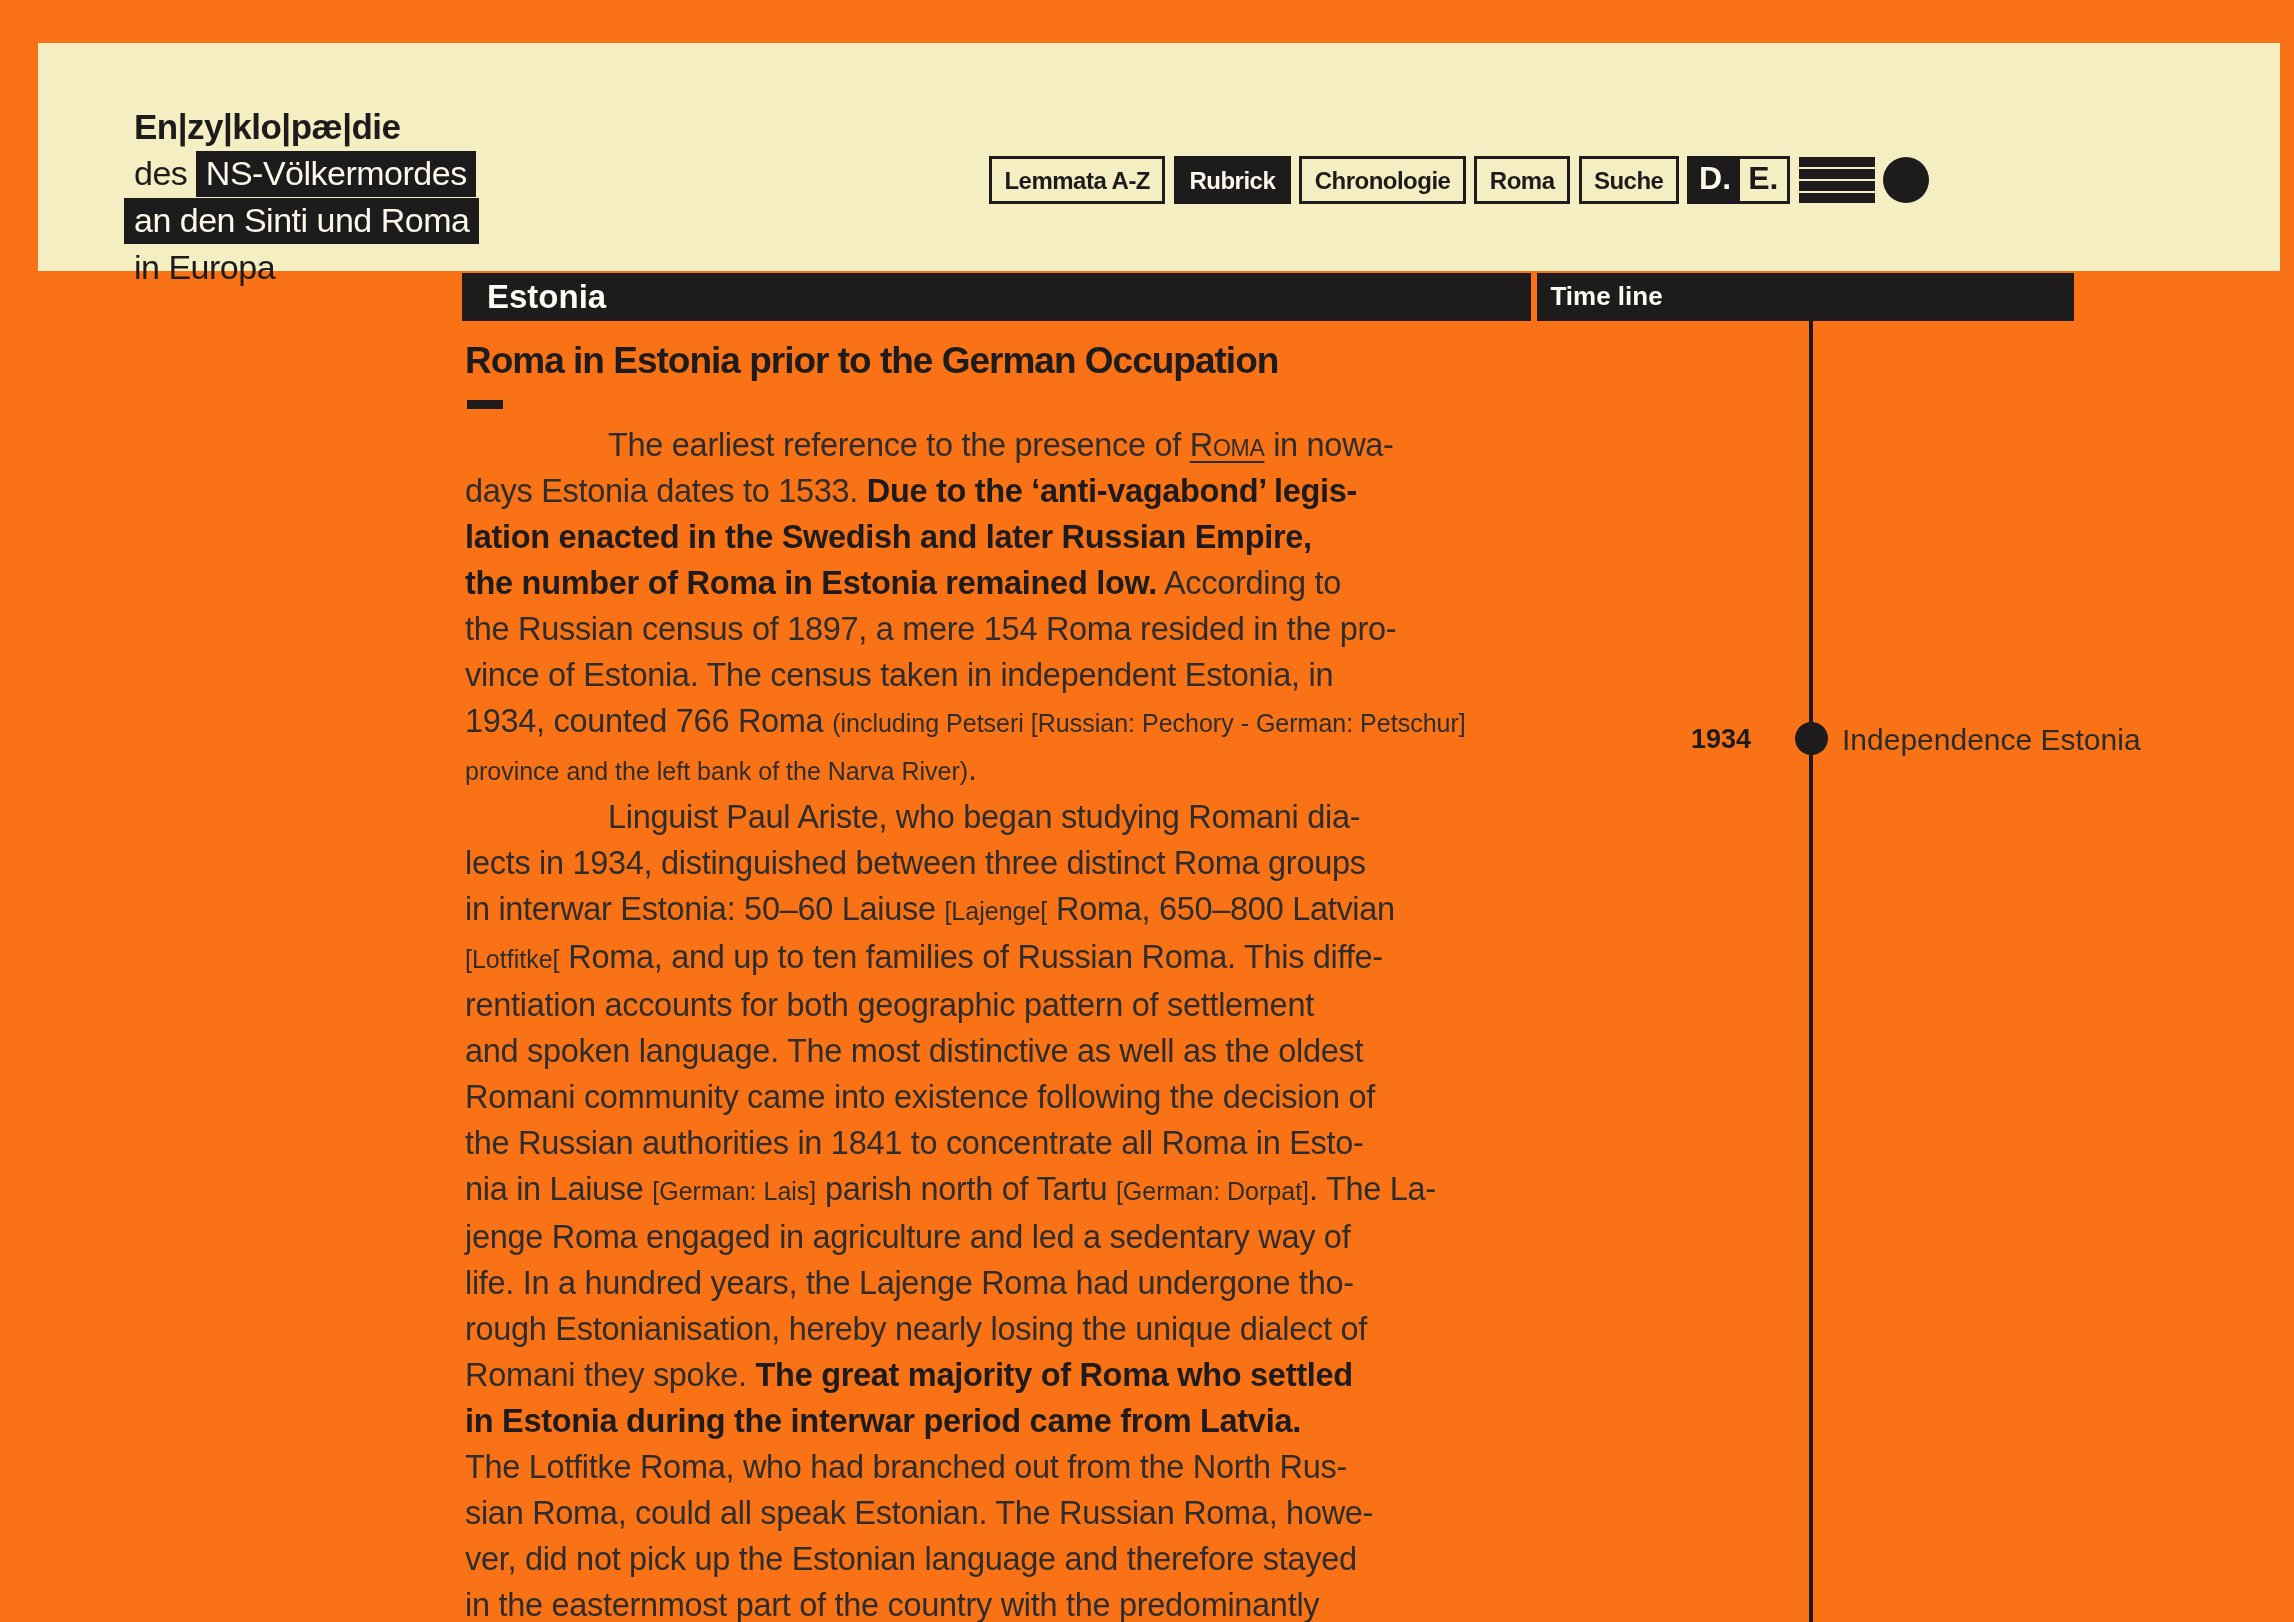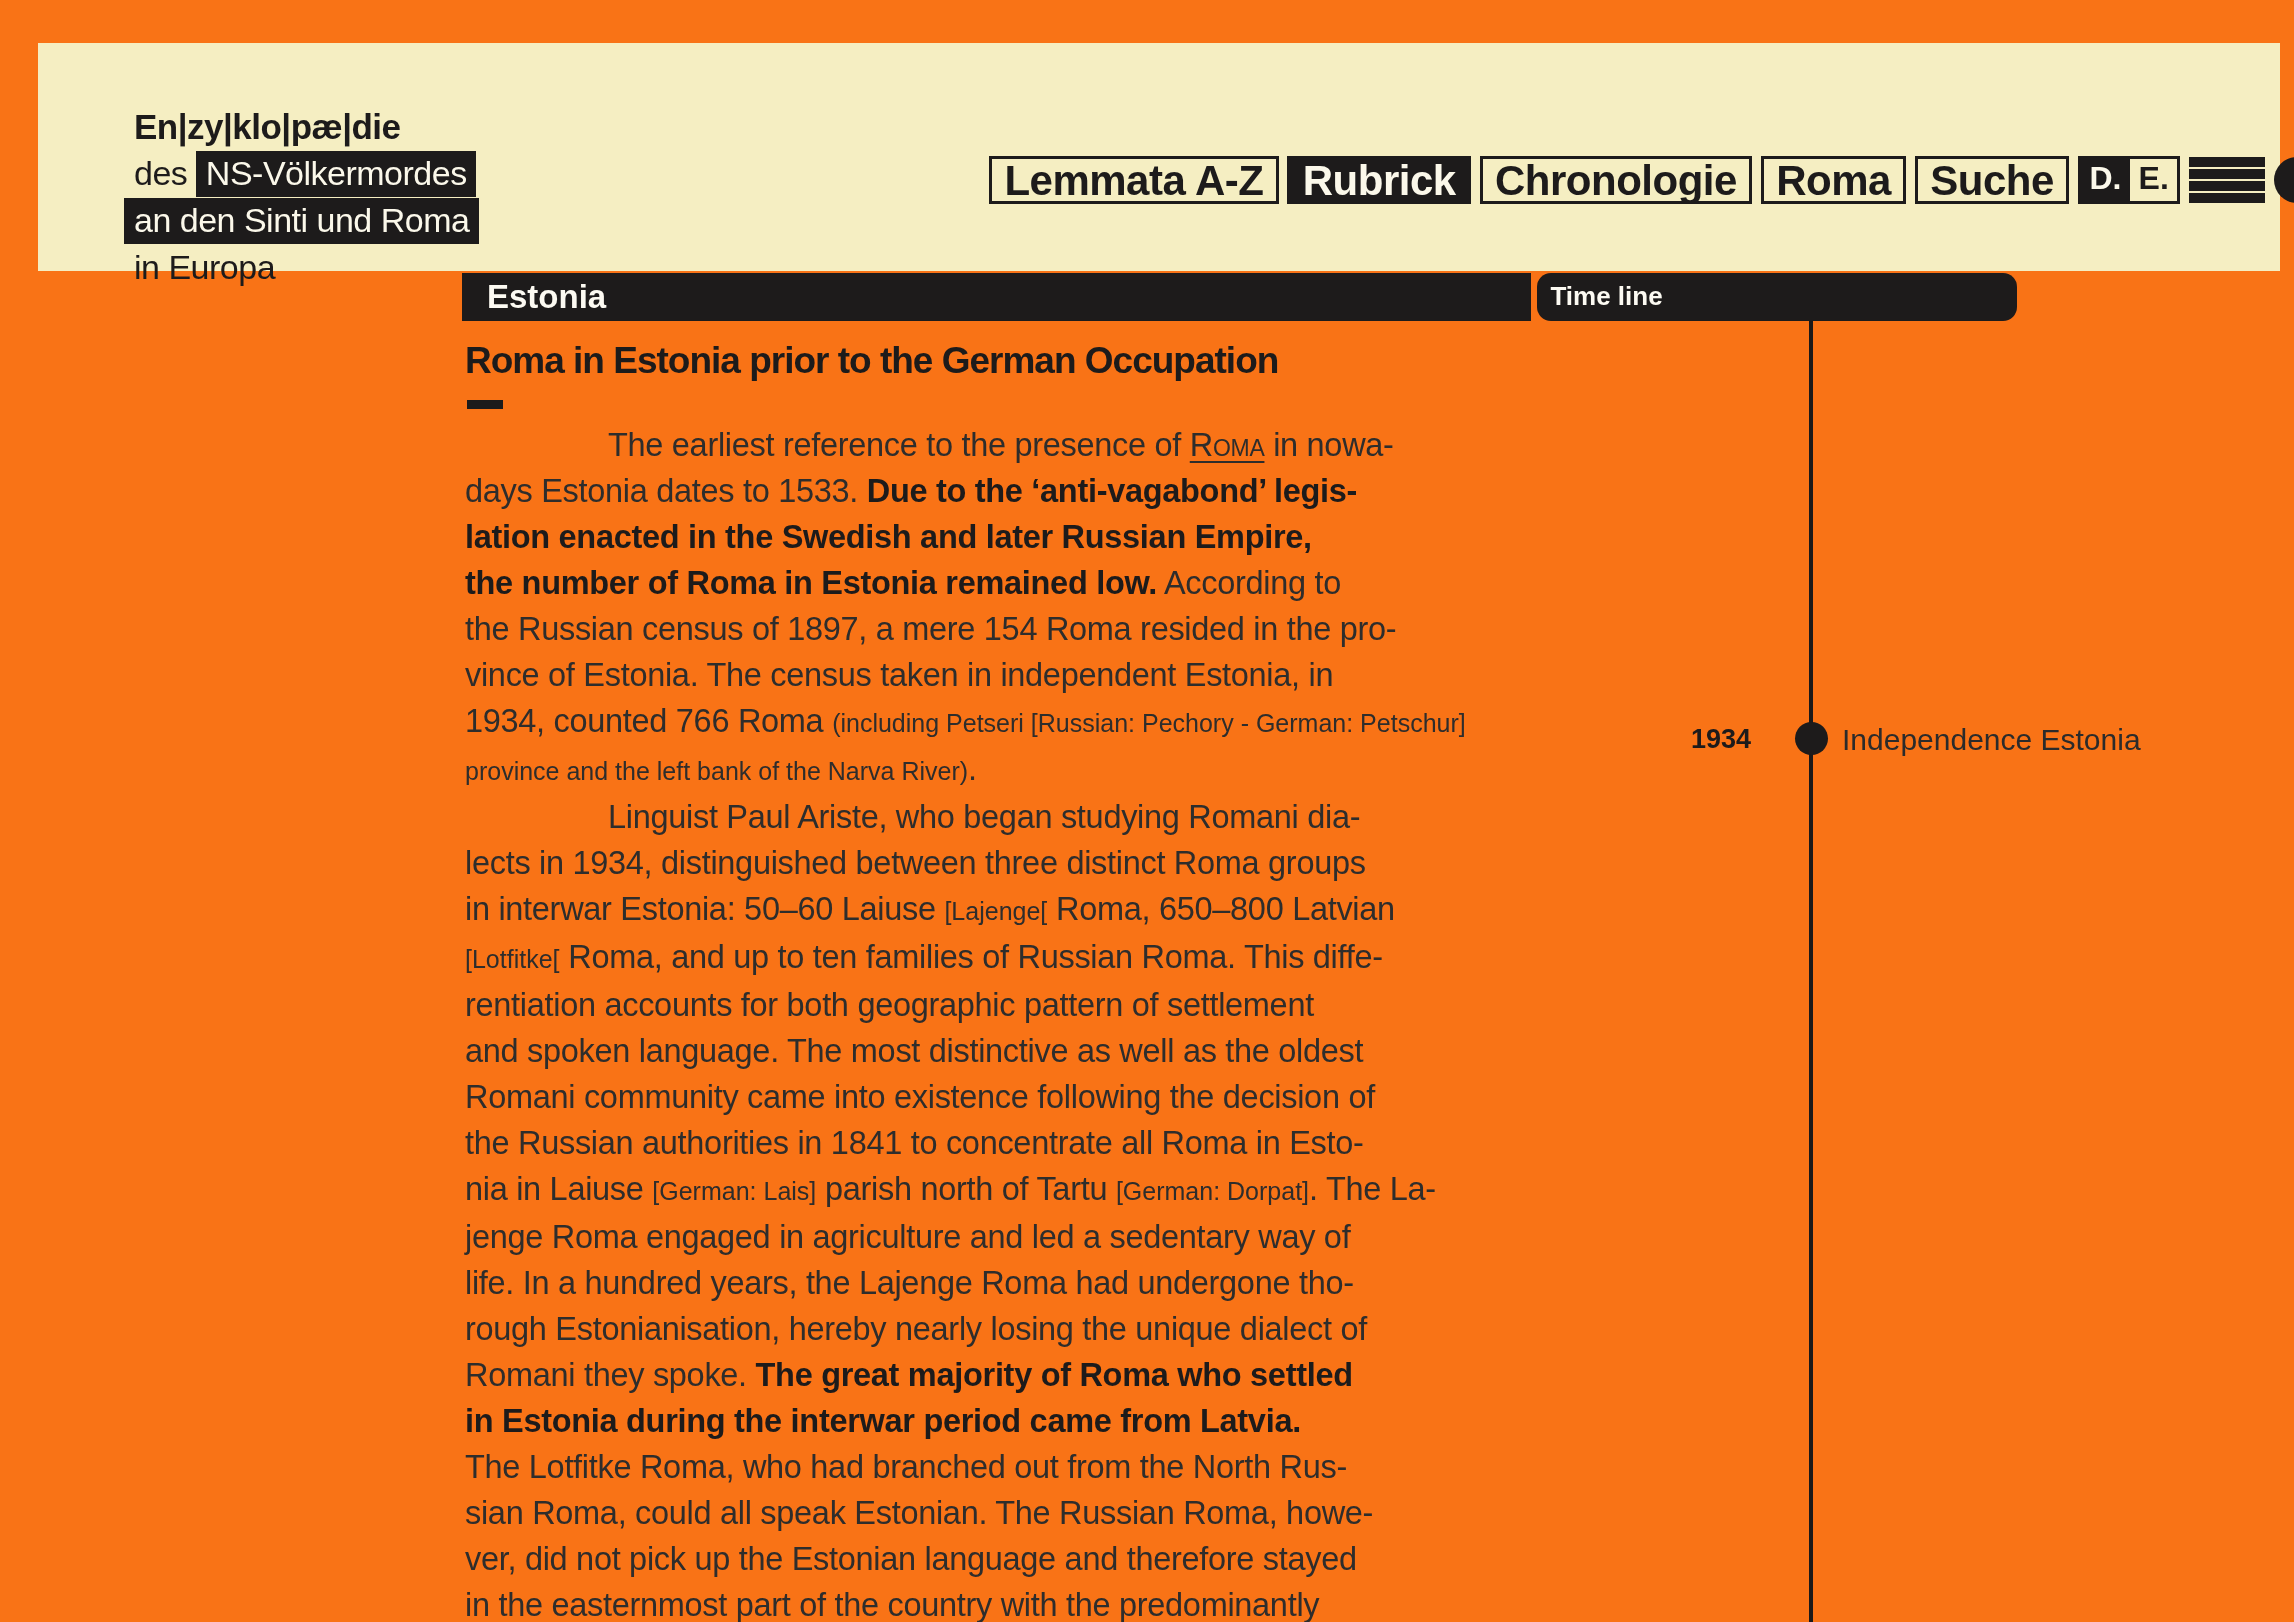--- a/index.html
+++ b/index.html
@@ -11,35 +11,35 @@
 
   .logo{position:absolute;left:96px;top:60px;line-height:47px;font-size:34px;letter-spacing:-0.5px;}
   .logo .l1{font-weight:bold;font-size:35px;letter-spacing:-0.5px;}
   .logo .row{white-space:nowrap;}
   .hl{background:#1d1b1b;color:#fbf8ea;padding:2.9px 9.6px 4.8px 9.6px;}
   .l3wrap{margin-left:-9.6px;}
 
   
   .nav{position:absolute;left:989px;top:156px;height:48px;display:flex;gap:8.6px;align-items:center;}
   .btn{box-sizing:border-box;height:48px;line-height:39px;border:3.8px solid #1d1b1b;padding:0 12.4px;
-       font-weight:bold;font-size:42px;letter-spacing:-0.5px;color:#1d1b1b;background:transparent;
+       font-weight:bold;font-size:24px;letter-spacing:-0.5px;color:#1d1b1b;background:transparent;
        font-family:"Liberation Sans", sans-serif;white-space:nowrap;cursor:pointer;}
   .btn.solid{background:#1d1b1b;color:#fbf8ea;}
   .langbox{box-sizing:border-box;display:flex;border:3.8px solid #1d1b1b;height:48px;cursor:pointer;}
   .lang{font-weight:bold;font-size:32px;line-height:39px;padding:0 8.6px;white-space:nowrap;}
   .lang.solid{background:#1d1b1b;color:#fbf8ea;}
   .menu-icon{width:76px;height:46px;display:flex;flex-direction:column;justify-content:space-between;cursor:pointer;}
   .menu-icon .bar{height:9.6px;background:#1d1b1b;}
   .circle-icon{width:46px;height:46px;border-radius:50%;background:#1d1b1b;cursor:pointer;}
 
   
   .estonia-bar{position:absolute;left:462px;top:273px;width:1069px;height:48px;background:#1d1b1b;
                color:#fcfaf2;font-weight:bold;font-size:33px;line-height:48px;padding-left:25px;box-sizing:border-box;}
-  .timeline-bar{position:absolute;left:1537px;top:273px;width:480px;height:48px;background:#1d1b1b;
-                color:#fcfaf2;font-weight:bold;font-size:26px;line-height:46px;padding-left:13.4px;box-sizing:border-box;border-radius:14px;}
+  .timeline-bar{position:absolute;left:1537px;top:273px;width:537px;height:48px;background:#1d1b1b;
+                color:#fcfaf2;font-weight:bold;font-size:26px;line-height:46px;padding-left:13.4px;box-sizing:border-box;}
 
   
   .tl-line{position:absolute;left:1809px;top:321px;width:3.8px;height:1301px;background:#1b1919;}
   .tl-year{position:absolute;left:1654px;top:723px;width:134px;text-align:center;
            font-weight:bold;font-size:27px;line-height:32.5px;color:#1d1b1b;}
   .tl-dot{position:absolute;left:1795px;top:722px;width:33px;height:33px;border-radius:50%;background:#1d1b1b;}
   .tl-label{position:absolute;left:1842px;top:724px;font-size:30px;line-height:32.5px;color:#2b2b2b;white-space:nowrap;}
 
   
   .article{position:absolute;left:465px;top:340px;width:1073px;}

